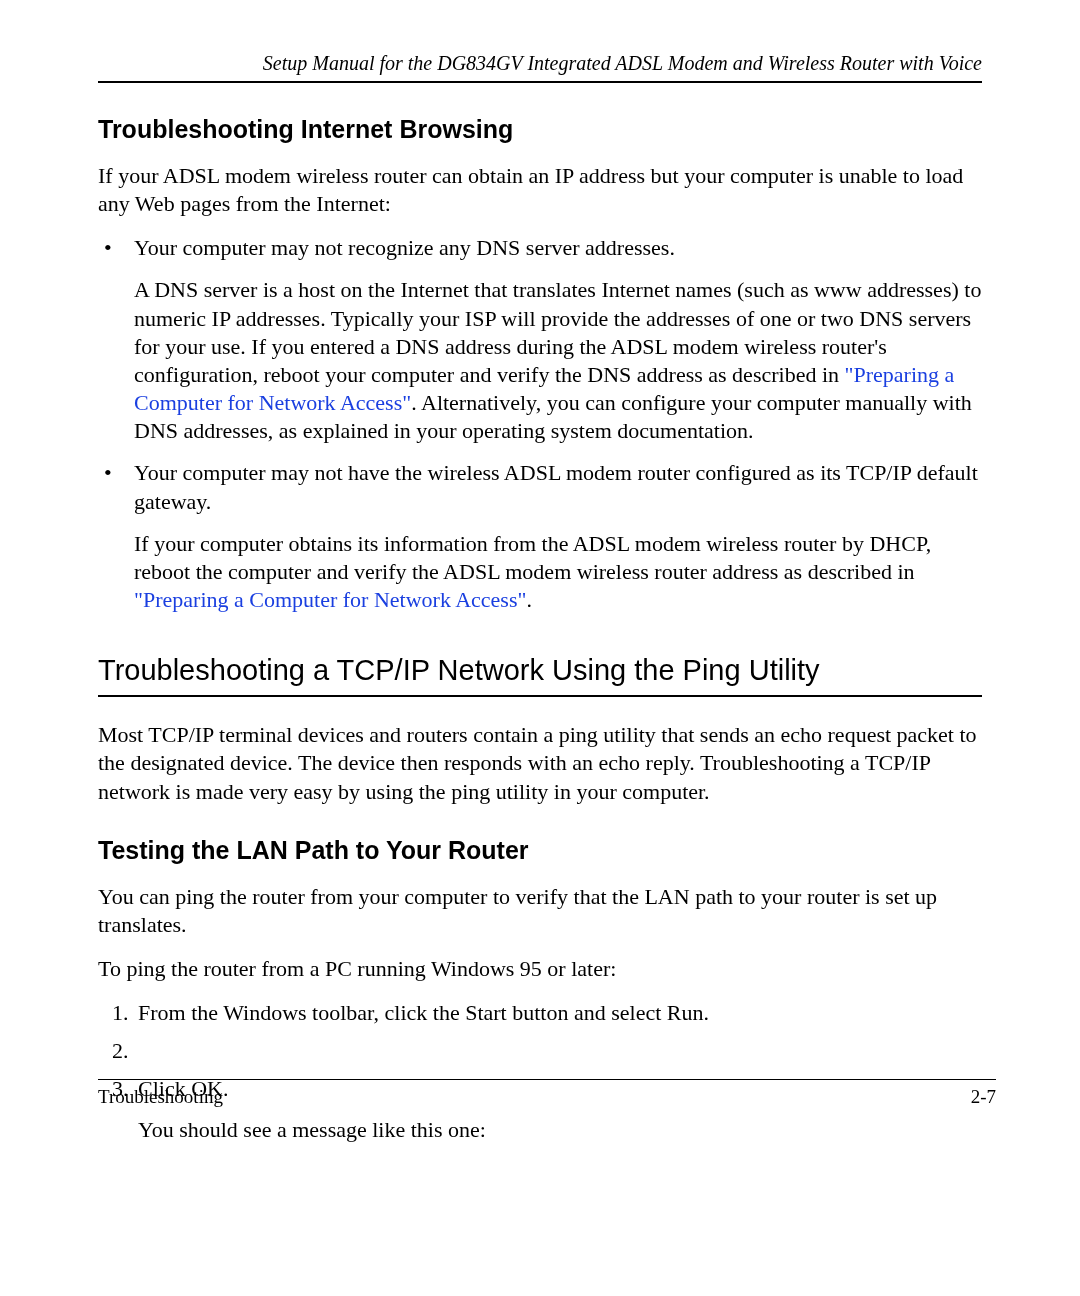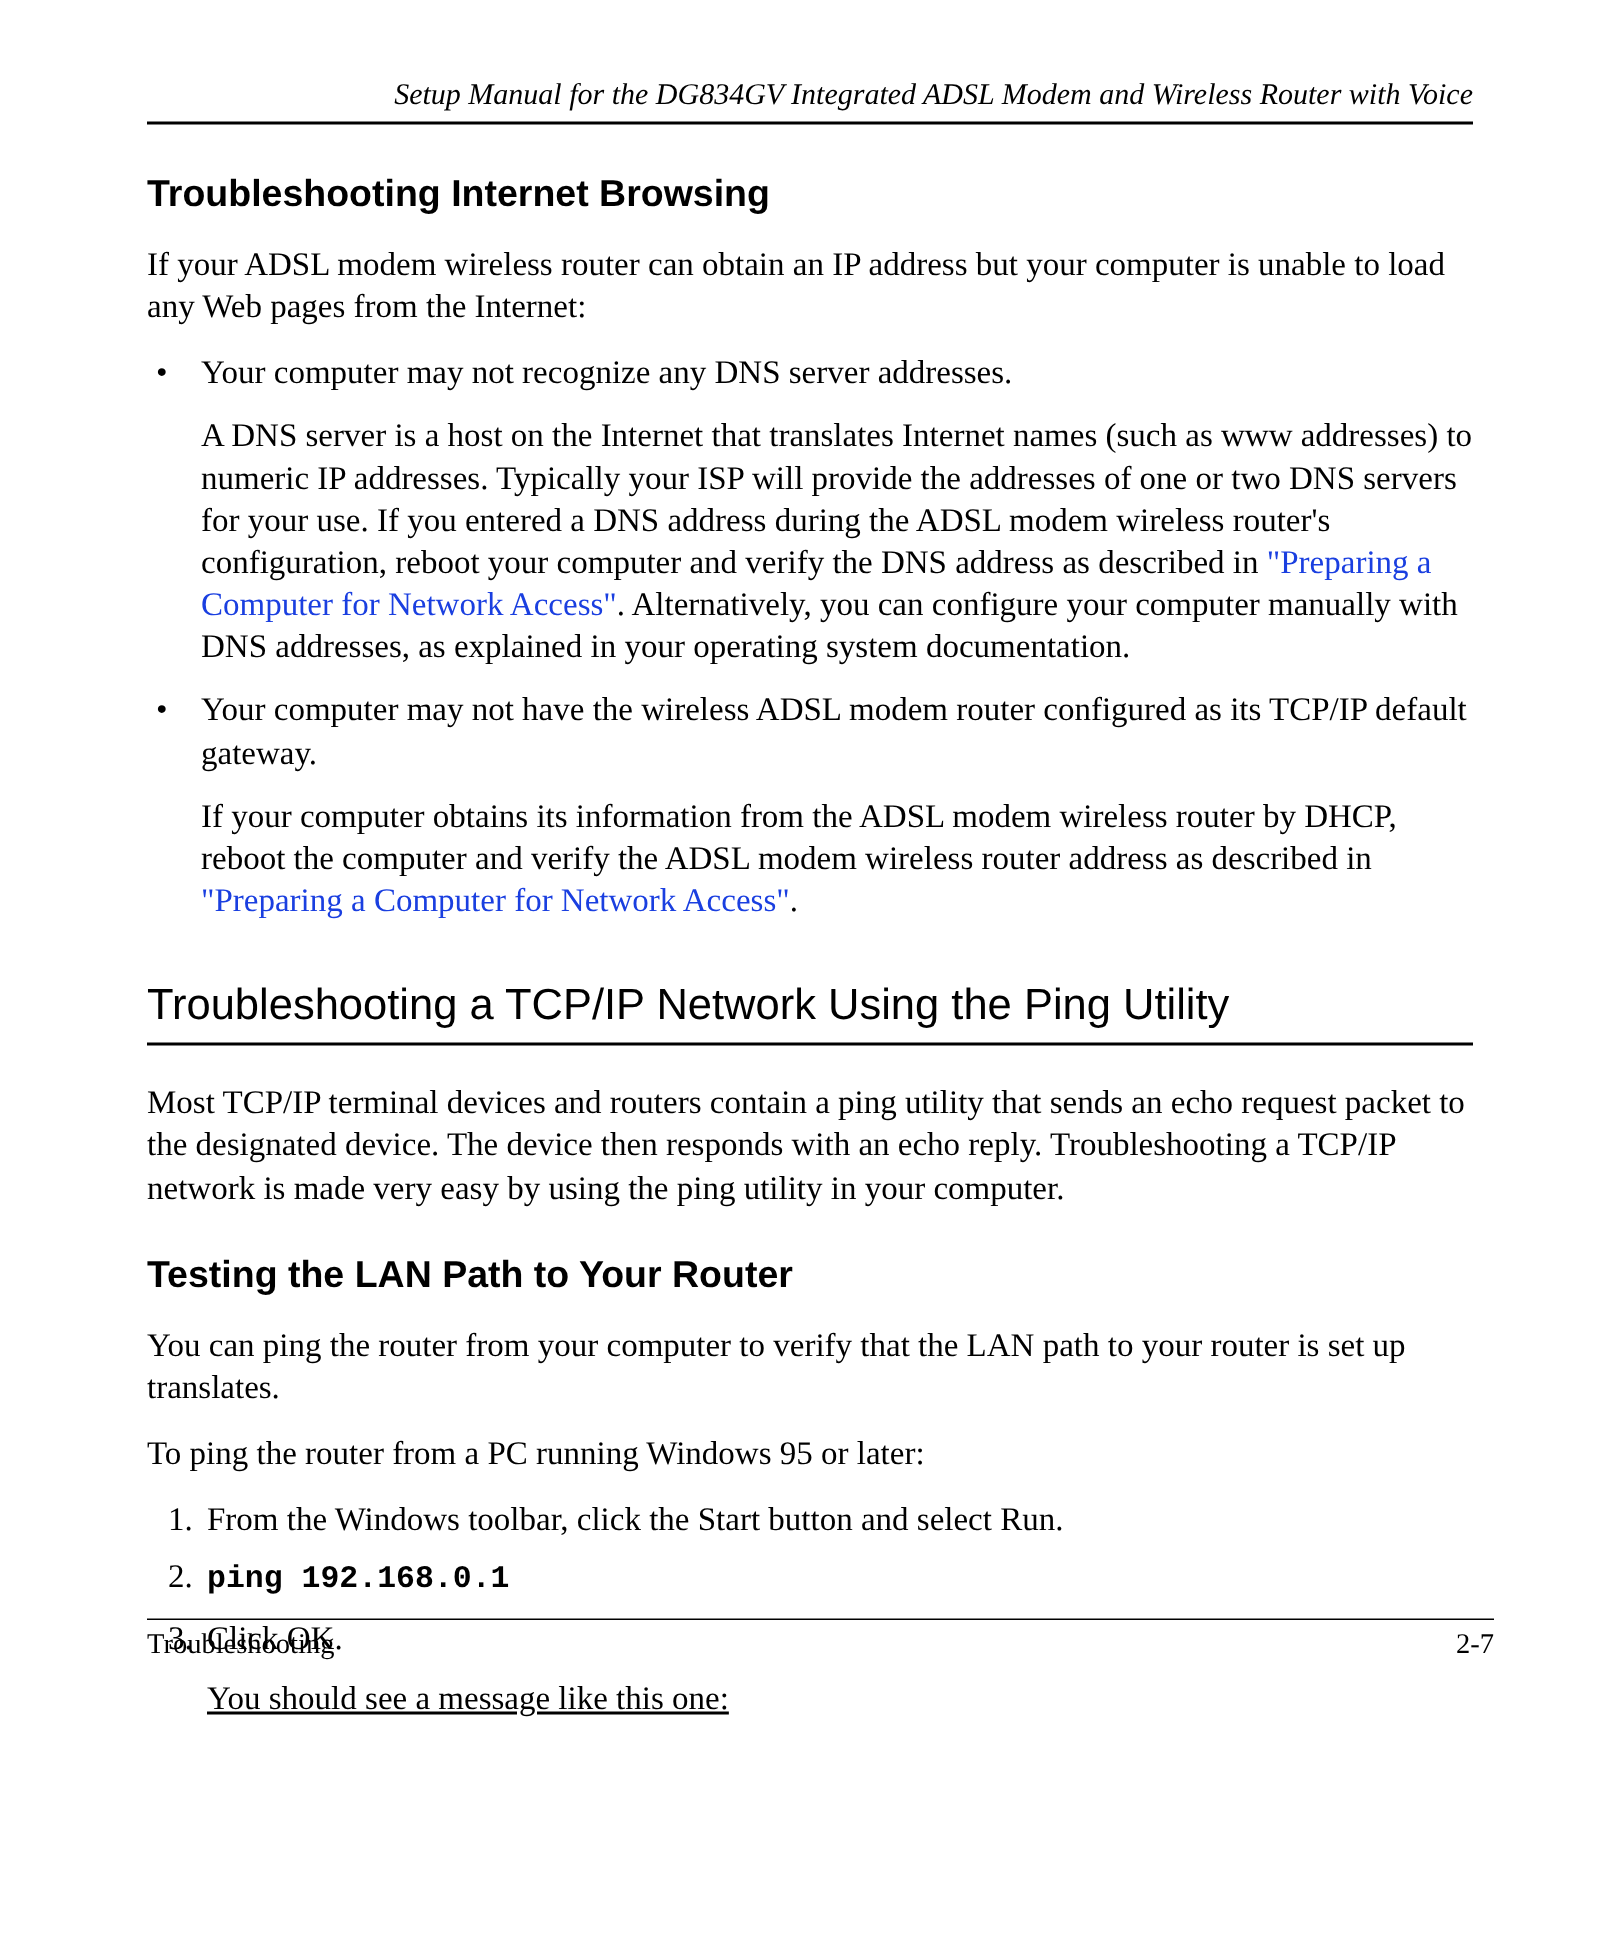--- a/index.html
+++ b/index.html
@@ -82,21 +82,20 @@
   .code {
     font-family: "Courier New", Courier, monospace;
     font-weight: bold;
     font-size: 21px;
     display: block;
     margin: 6px 0 6px 0;
   }
   .step-detail {
     display: block;
     margin-top: 12px;
-    text-decoration: underline;
   }
   .footer {
     position: absolute;
     left: 98px;
     right: 84px;
     bottom: 56px;
   }
   .footer-line {
     border-top: 1px solid #000;
     padding-top: 6px;
@@ -144,21 +143,20 @@
 
   <h2 class="section" style="margin-top:30px;">Testing the LAN Path to Your Router</h2>
 
   <p class="body">You can ping the router from your computer to verify that the LAN path to your router is set up translates.</p>
 
   <p class="body">To ping the router from a PC running Windows 95 or later:</p>
 
   <ol class="steps">
     <li>From the Windows toolbar, click the Start button and select Run.</li>
     <li>
-      <span class="code">ping 192.168.0.1</span>
     </li>
     <li>
       <span>Click </span><span class="bold">OK</span><span>.</span>
       <span class="step-detail">You should see a message like this one:</span>
     </li>
   </ol>
 
   <div class="footer">
     <div class="footer-line">
       <span>Troubleshooting</span>

